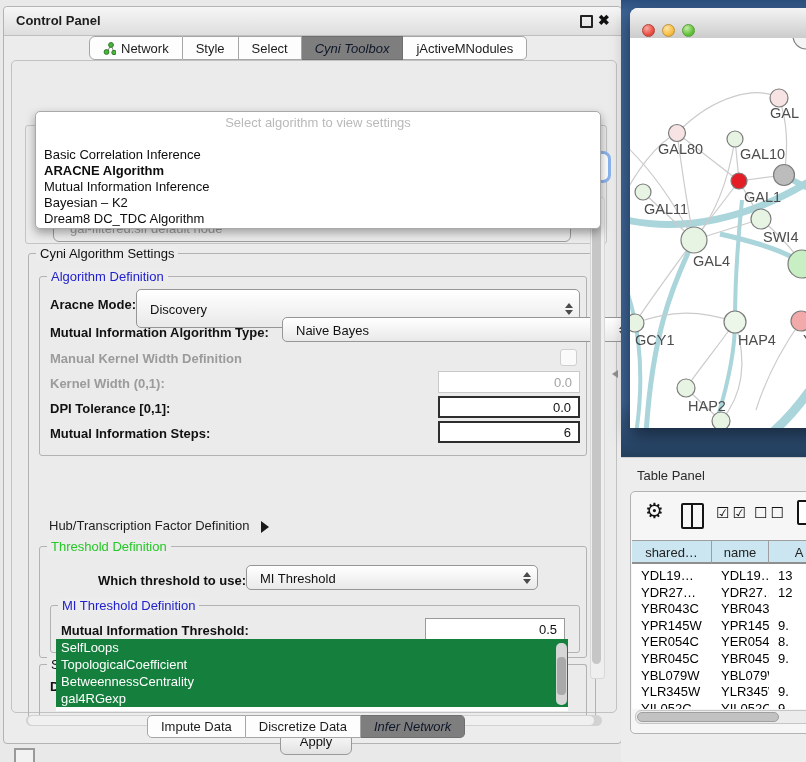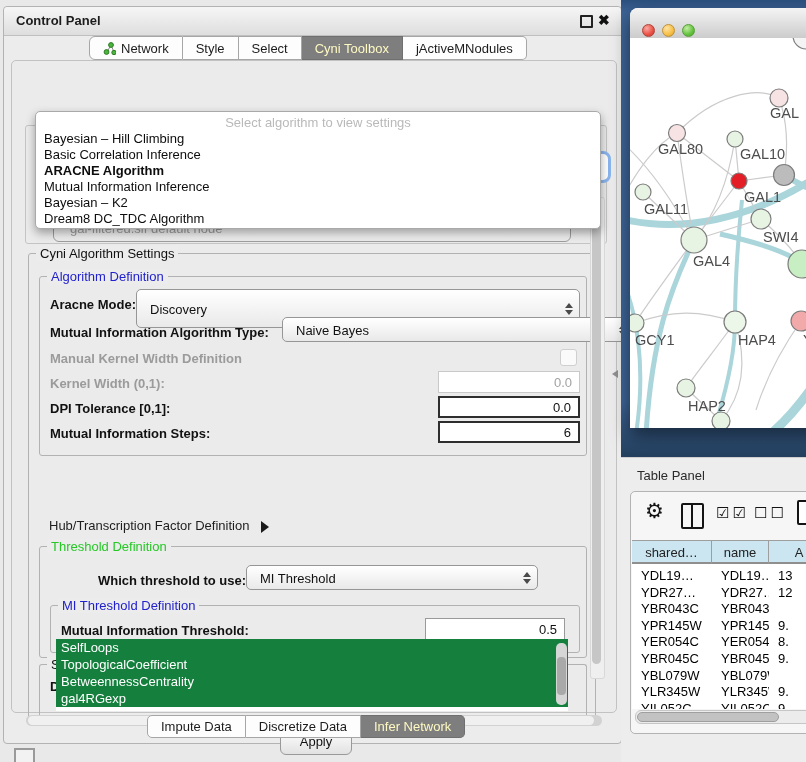--- a/index.html
+++ b/index.html
@@ -16,21 +16,21 @@
   #cp-close{left:594px;top:5px;font-size:14px;font-weight:bold;color:#111;}
   
   .tabbar{display:flex;align-items:stretch;}
   #top-tabs{left:85px;top:29px;height:24px;}
   #bottom-tabs{left:143px;top:708px;height:23px;}
   .tab{display:flex;align-items:center;gap:5px;padding:0 13px;background:#fdfdfd;
        border:1px solid #a6a6a6;border-left:none;font-size:13px;color:#1c1c1c;white-space:nowrap;}
   .tab:first-child{border-left:1px solid #a6a6a6;border-radius:5px 0 0 5px;}
   .tab:last-child{border-radius:0 5px 5px 0;}
   #top-tabs .tab:first-child{border-radius:6px 0 0 6px;}
-  .tab.selected{background:#7e7e7e;color:#fef9c3;border-color:#6f6f6f;}
+  .tab.selected{background:#7e7e7e;color:#0f172a;border-color:#6f6f6f;font-style:italic;}
   
   #tab-panel{left:7px;top:53px;width:604px;height:651px;background:#ebebeb;
              border:1px solid #c2c2c2;border-radius:5px;}
   
   #hidden-fieldset{left:13px;top:64px;width:580px;height:117px;border:1px solid #c4c4c4;border-radius:3px;}
   #hidden-combo{left:41px;top:152px;width:518px;height:29px;background:linear-gradient(#ffffff,#ebebeb);
                 border:1px solid #9d9d9d;border-radius:6px;font-size:13px;color:#9d9d9d;
                 line-height:29px;padding-left:16px;box-sizing:border-box;}
   #focus-ring{left:571px;top:90px;width:28px;height:32px;background:#fff;border:3px solid #8ab4ec;
               border-radius:8px;box-sizing:border-box;}
@@ -170,21 +170,20 @@
       </div>
 
     <div class="abs" id="tab-panel">
 
       <div class="abs" id="hidden-fieldset"></div>
       <div class="abs" id="hidden-combo">gal-filtered.sif default node</div>
       <div class="abs" id="focus-ring"></div>
 
       <div class="abs" id="algo-dropdown">
         <div class="abs" id="algo-placeholder">Select algorithm to view settings</div>
-      <div class="dd-item" style="top: 19px;">Bayesian – Hill Climbing</div>
           <div class="dd-item" style="top: 35px;">Basic Correlation Inference</div>
           <div class="dd-item" style="top: 67px;">Mutual Information Inference</div>
           <div class="dd-item bold" style="top: 51px;">ARACNE Algorithm</div>
           <div class="dd-item" style="top: 83px;">Bayesian – K2</div>
           <div class="dd-item" style="top: 99px;">Dream8 DC_TDC Algorithm</div>
         </div>
 
       <div class="abs" id="settings-region">
 
         <div class="fieldset" style="left:6px;top:60px;width:566px;height:470px;">

